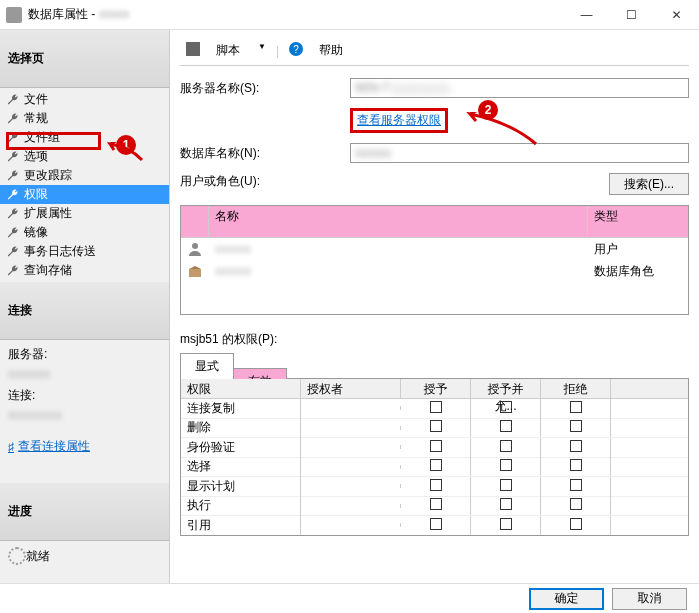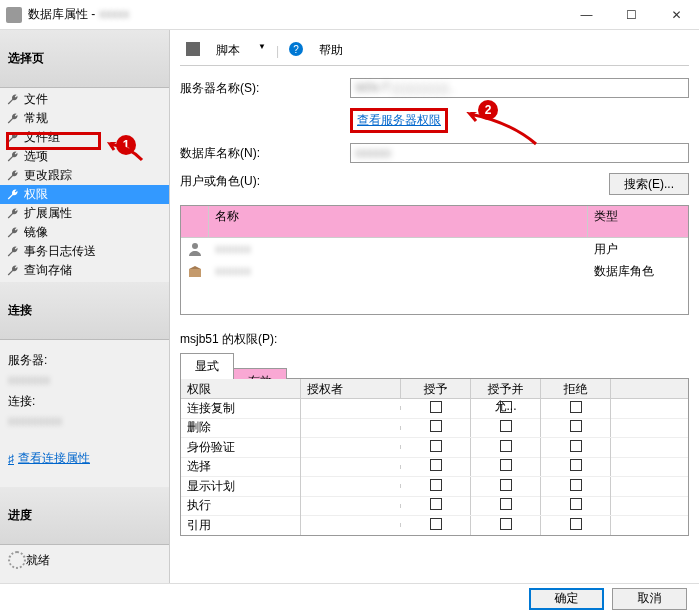--- a/index.html
+++ b/index.html
@@ -15,21 +15,21 @@
 .left{width:170px;background:#f0f0f0;border-right:1px solid #ccc;display:flex;flex-direction:column}
 .panel-header{background:linear-gradient(#e8e8e8,#d8d8d8);border-bottom:1px solid #bbb;padding:20px 8px;font-weight:bold}
 .nav-list{padding:2px 0}
 .nav-item{display:flex;align-items:center;padding:1px 6px;gap:4px;cursor:pointer}
 .nav-item.selected{background:#3399ff;color:#fff}
 .wrench{width:14px;height:14px;flex-shrink:0}
 .red-box{position:absolute;border:3px solid #d40000;pointer-events:none}
 .red-circle{position:absolute;width:20px;height:20px;border-radius:50%;background:#d40000;color:#fff;display:flex;align-items:center;justify-content:center;font-weight:bold;pointer-events:none}
 .red-arrow{position:absolute;pointer-events:none}
 .left-spacer{flex:1}
-.info-block{padding:12px 8px}
+.info-block{padding:6px 8px}
 .info-label{margin-bottom:2px}
 .info-blur{color:transparent;text-shadow:0 0 5px #aaa;padding:2px 0 6px 0}
 .link{color:#0066cc;text-decoration:underline;cursor:pointer;display:flex;align-items:center;gap:4px;padding:4px 8px}
 .progress-row{display:flex;align-items:center;padding:6px 8px}
 .spinner{width:18px;height:18px;border:2px dotted #999;border-radius:50%}
 
 .right{flex:1;display:flex;flex-direction:column;padding:6px 10px 0 10px}
 .toolbar{display:flex;align-items:center;gap:4px;border-bottom:1px solid #ccc;padding:4px 0}
 .toolbtn{display:flex;align-items:flex-start;gap:16px;padding:2px 6px;cursor:pointer}
 .dropdown-arrow{font-size:8px;margin-left:2px}

